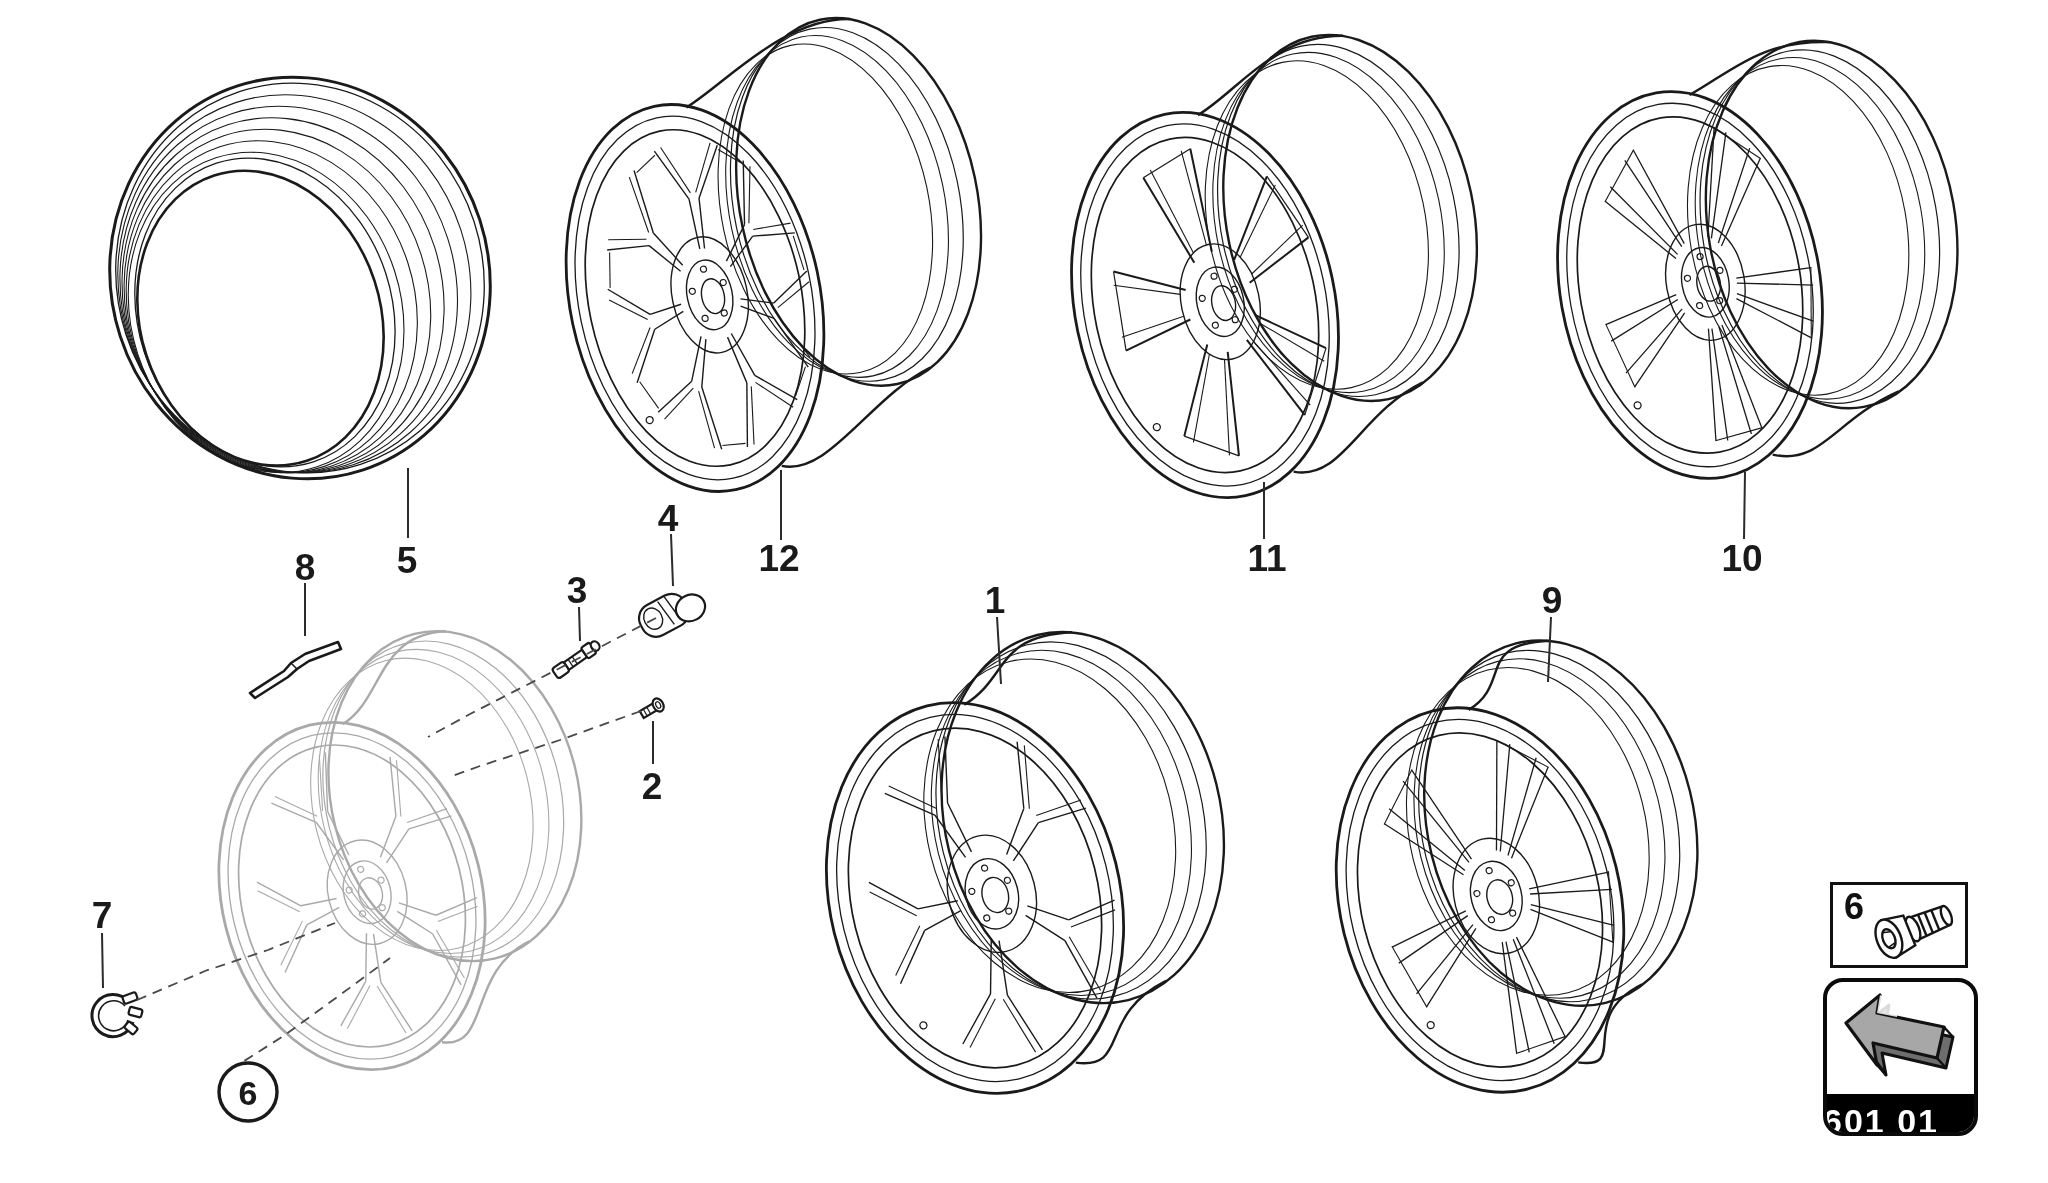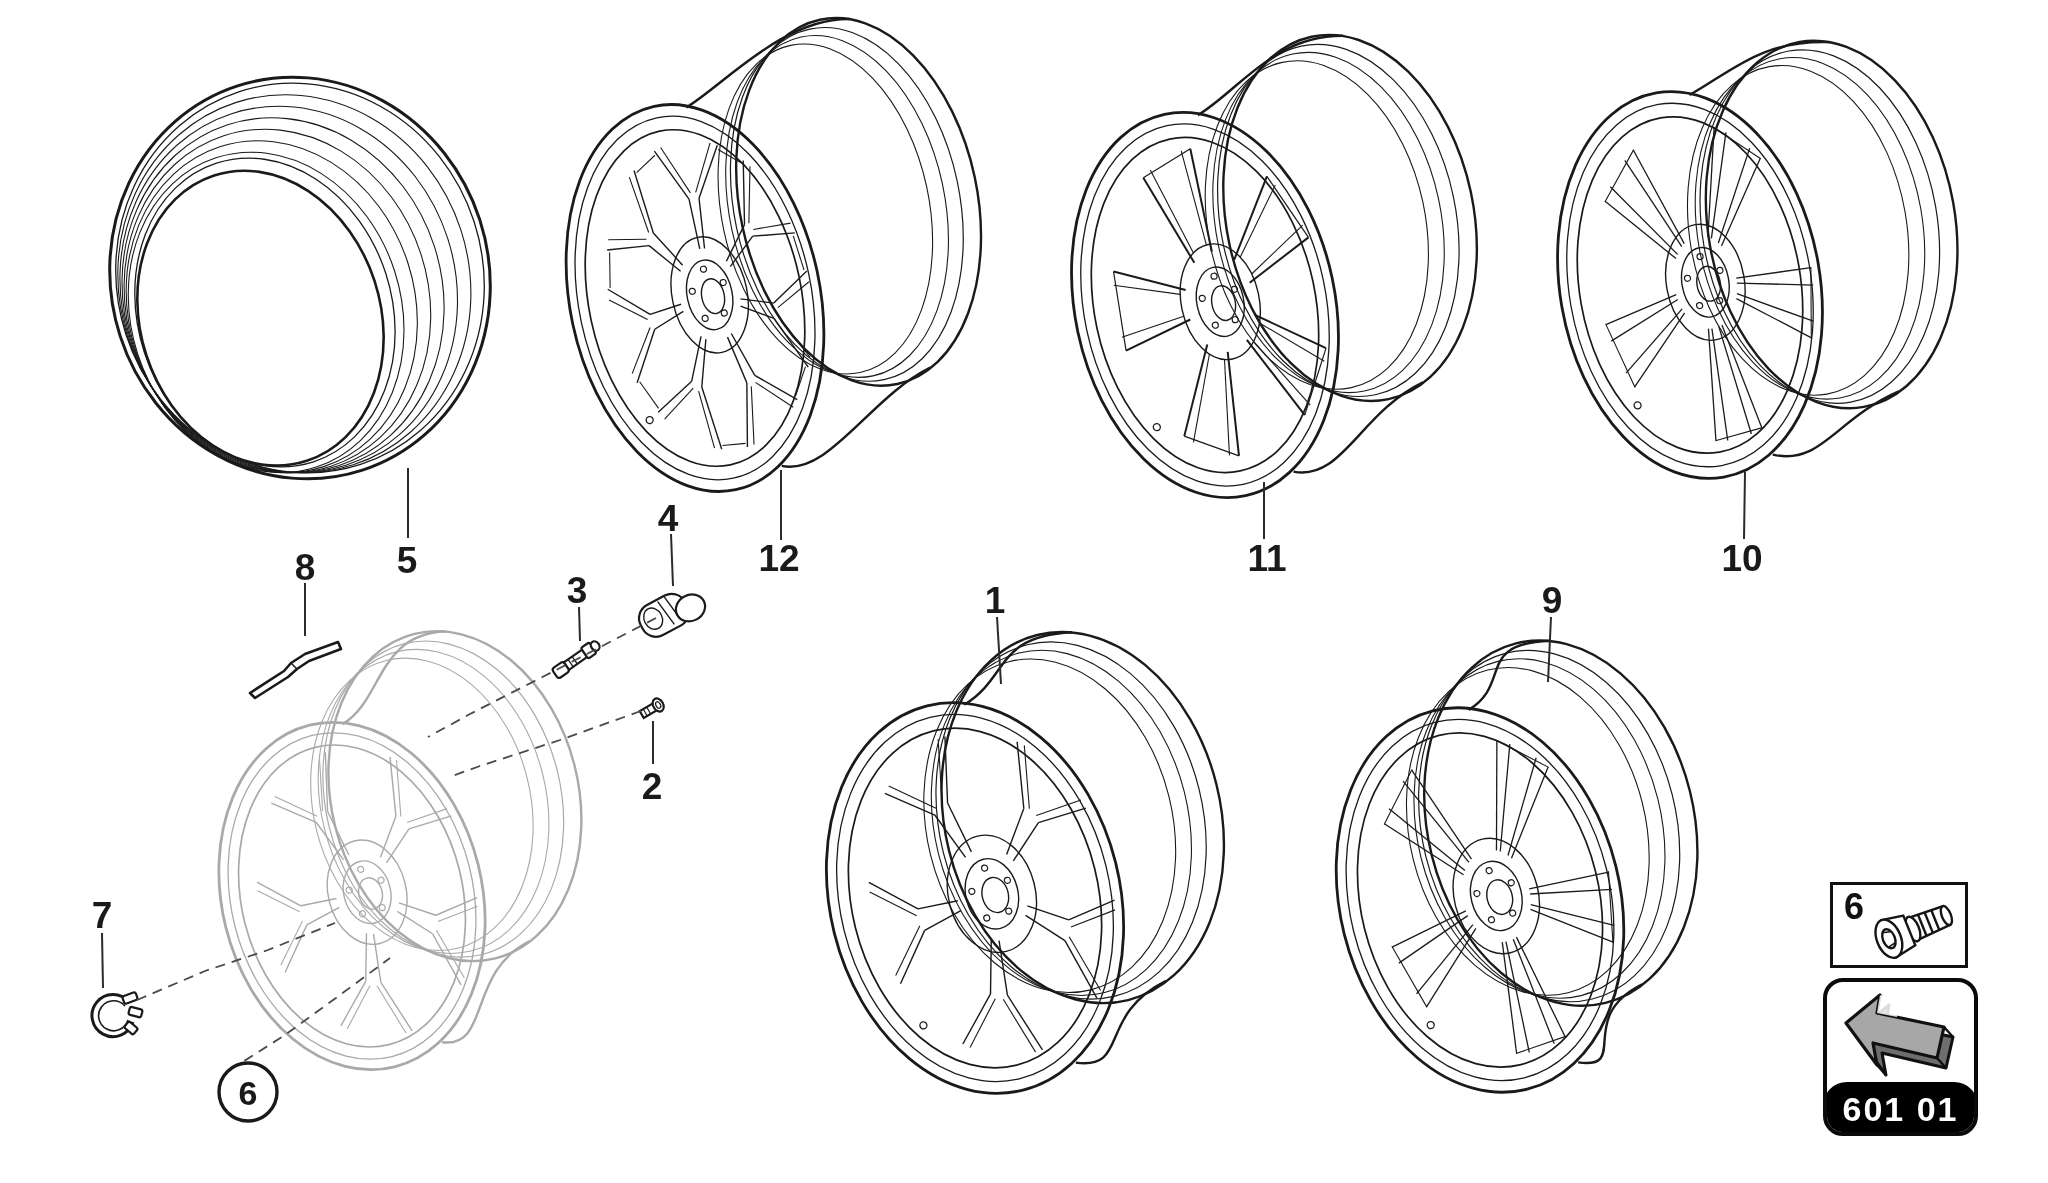--- a/index.html
+++ b/index.html
@@ -20,23 +20,23 @@
   }
   .legend-bolt{position:absolute;right:2px;top:6px;}
   .nav-box{
     position:absolute;left:1823px;top:978px;width:155px;height:158px;
     border:4px solid #0a0a0a;border-radius:20px;background:#fff;
     box-sizing:border-box;overflow:hidden;cursor:pointer;
   }
   .nav-arrow{position:absolute;left:0;right:0;top:0;height:102px;
     display:flex;align-items:center;justify-content:center;}
   .nav-code{
-    position:absolute;left:-4px;right:-4px;bottom:-4px;height:54px;background:#000;
+    position:absolute;left:-4px;right:-4px;bottom:-4px;height:42px;background:#000;
     color:#fff;font:bold 34px/54px "Liberation Sans",sans-serif;
-    text-align:center;letter-spacing:2px;border-radius:24px;
+    letter-spacing:2px;
   }
 </style>
 </head>
 <body>
 
 <div class="canvas">
   <svg id="diagram" width="2048" height="1183" viewBox="0 0 2048 1183">
       <g transform="translate(300 278) rotate(-18)" fill="none" stroke="#1a1a1a">
         <ellipse cx="0" cy="0" rx="189" ry="202" stroke-width="3"></ellipse>
         <ellipse cx="0" cy="0" rx="183" ry="196" stroke-width="1.3"></ellipse>

